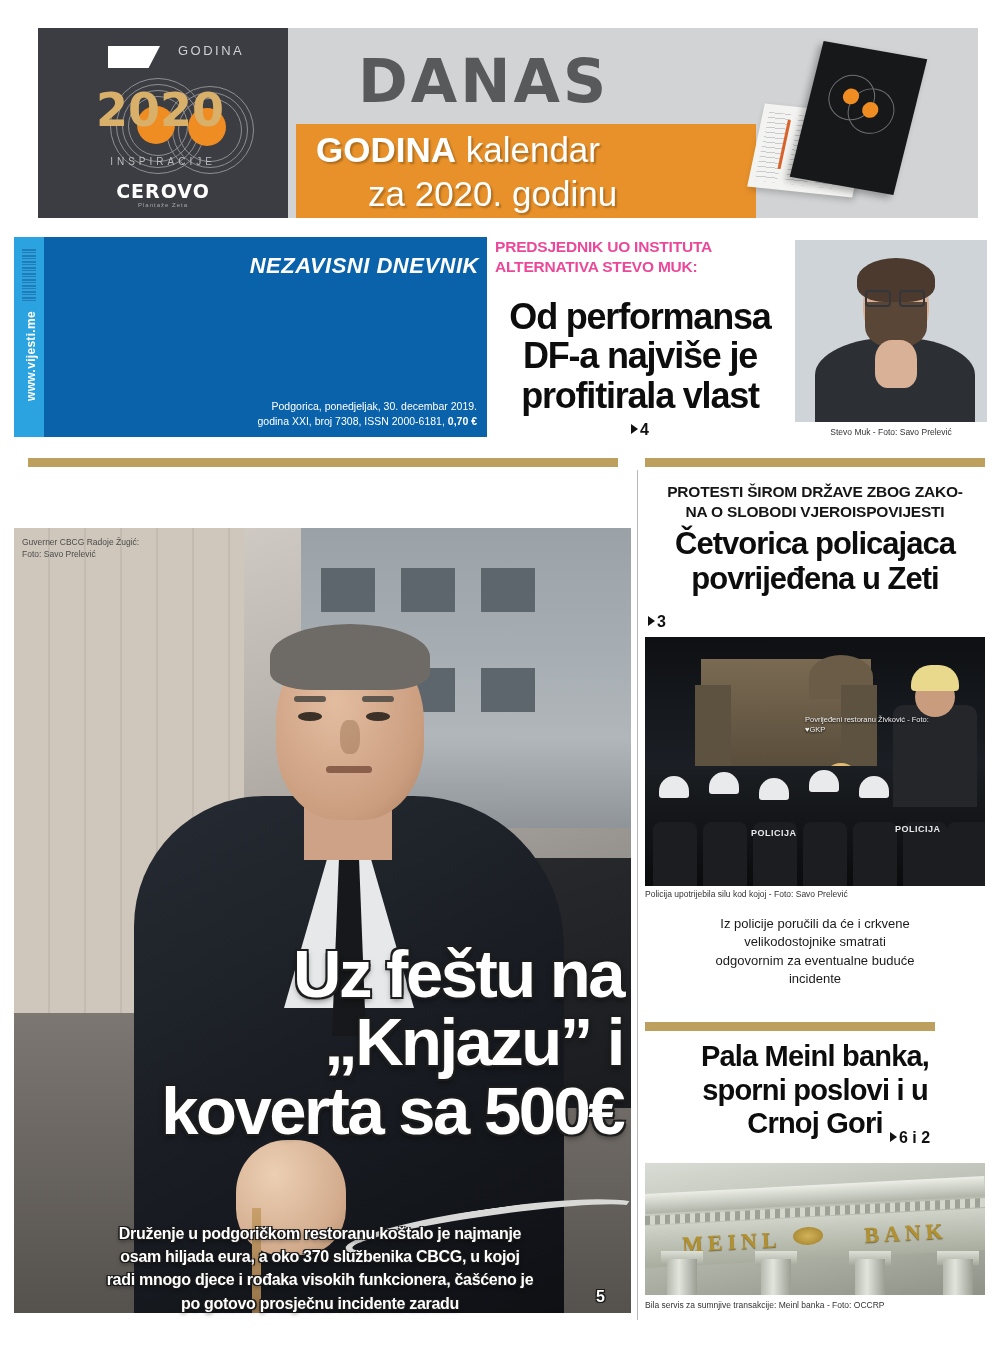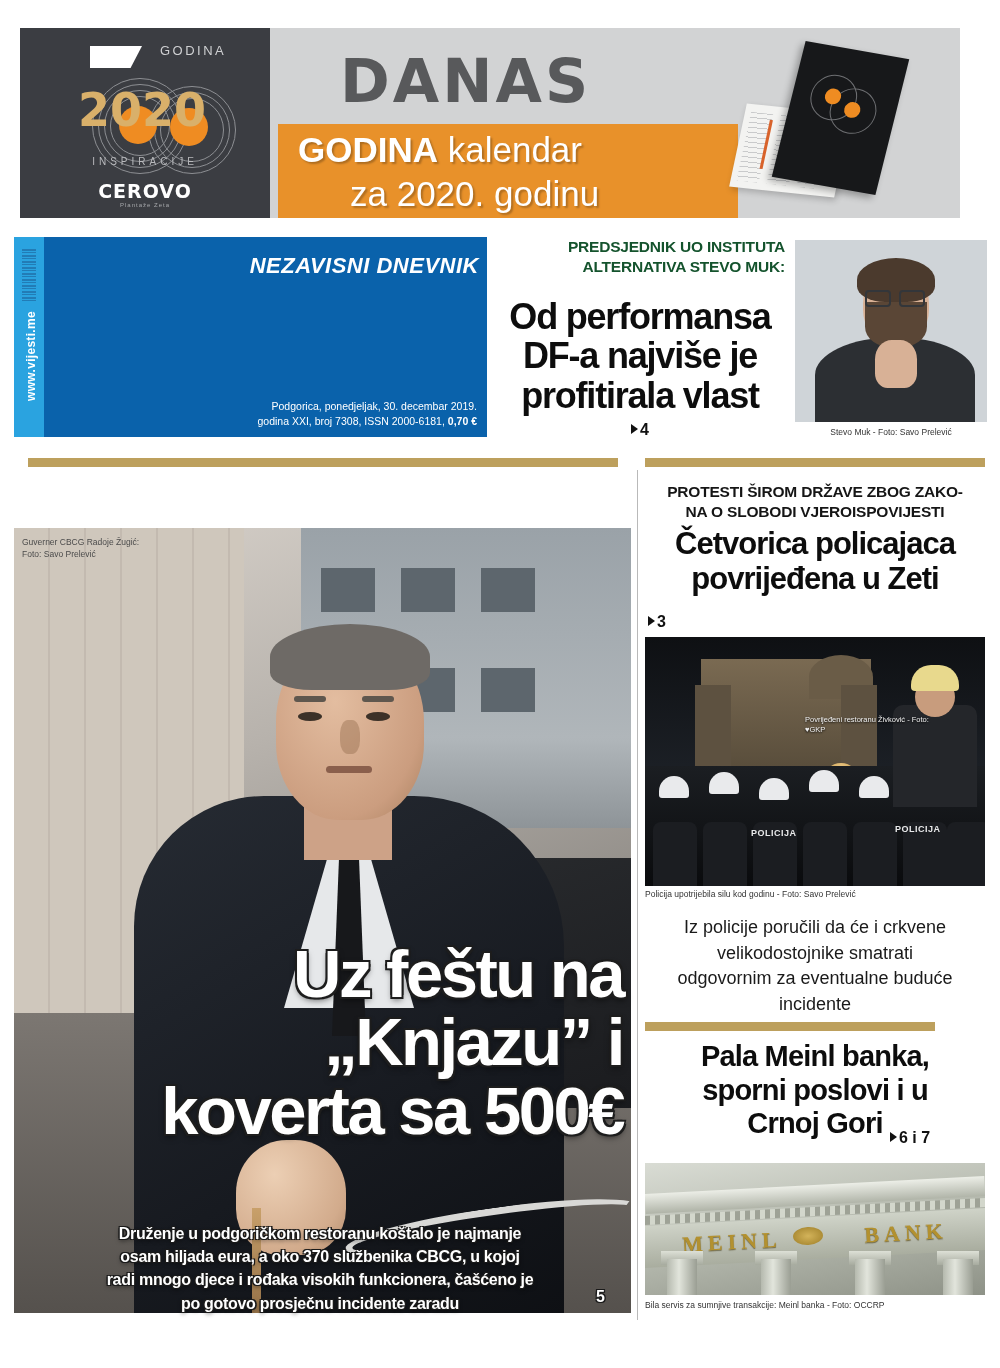--- a/index.html
+++ b/index.html
@@ -6,21 +6,21 @@
   html, body {
     width: 1000px; height: 1368px;
     background: #ffffff;
     font-family: "Liberation Sans", sans-serif;
     overflow: hidden;
   }
   .page { position: relative; width: 1000px; height: 1368px; background:#fff; }
 
   
   .ad-banner {
-    position: absolute; left: 20px; top: 28px;
+    position: absolute; left: 38px; top: 28px;
     width: 940px; height: 190px;
     background: #d2d3d4;
     overflow: hidden;
   }
   .ad-left-box {
     position: absolute; left: 0; top: 0;
     width: 250px; height: 190px;
     background: #3b3d42;
     color: #fff;
     overflow: hidden;
@@ -142,22 +142,22 @@
     position:absolute; right: 10px; bottom: 8px;
     font-size: 10.5px; color:#fff; text-align:right; line-height: 1.45;
   }
   .mast-date b { font-weight:700; }
 
   
   .teaser {
     position:absolute; left: 495px; top: 237px; width: 290px;
   }
   .teaser-kicker {
-    font-size: 15.5px; font-weight: 600; color:#14532d;
-    text-align:right; line-height: 1.28; letter-spacing:-.2px;
+    font-size: 15.5px; font-weight: 600; color:#ec4899;
+    text-align:left; line-height: 1.28; letter-spacing:-.2px;
   }
   .teaser-head {
     margin-top: 20px;
     font-size: 36px; font-weight: 700; color:#0d0d0d;
     text-align:center; line-height: 1.1; letter-spacing:-1.2px;
   }
   .pagemark {
     display:inline-block; font-size: 16px; font-weight:700; color:#111;
   }
   .pagemark .tri {
@@ -378,21 +378,21 @@
     position:absolute; left: 160px; top: 78px; width: 132px;
     font-size: 7.5px; color:#f0f0f0; line-height: 1.35;
     text-shadow: 0 1px 2px rgba(0,0,0,.9);
   }
   .rc-photo-caption {
     position:absolute; left: 645px; top: 889px; width: 340px;
     font-size: 8.5px; color:#333;
   }
   .rc-body {
     position:absolute; left: 650px; top: 915px; width: 330px;
-    font-size: 18px; color:#1a1a1a; text-align:center; line-height: 1.42;
+    font-size: 13px; color:#1a1a1a; text-align:center; line-height: 1.42;
   }
 
   .rc-head2 {
     position:absolute; left: 645px; top: 1040px; width: 340px;
     font-size: 29px; font-weight: 700; color:#0d0d0d;
     text-align:center; line-height: 1.16; letter-spacing:-.8px;
   }
   .rc-page67 { position:absolute; left: 890px; top: 1129px; }
 
   .bank-photo {
@@ -624,36 +624,36 @@
       <div class="pp-policija" style="left:250px;top:58px;">POLICIJA</div>
     </div>
     <div class="pp-officer-right">
       <div class="ofr-vest"></div>
       <div class="ofr-head"></div>
       <div class="ofr-bandage"></div>
     </div>
     <div class="pp-inner-caption">Povrijeđeni restoranu Živković - Foto: ♥GKP</div>
   </div>
 
-  <div class="rc-photo-caption">Policija upotrijebila silu kod godinu - Foto: Savo Prelević</div>
+  <div class="rc-photo-caption">Policija upotrijebila silu kod kojoj - Foto: Savo Prelević</div>
 
   <div class="rc-body">
     <span>Iz policije poručili da će i crkvene</span><br>
     <span>velikodostojnike smatrati</span><br>
     <span>odgovornim za eventualne buduće</span><br>
     <span>incidente</span>
   </div>
 
   <div class="rc-head2">
     <span>Pala Meinl banka,</span><br>
     <span>sporni poslovi i u</span><br>
     <span>Crnoj Gori</span>
   </div>
   <div class="rc-page67 pagemark">
-    <span class="tri"></span><span>6 i 7</span>
+    <span class="tri"></span><span>6 i 2</span>
   </div>
 
   <div class="bank-photo">
     <div class="bk-cornice"></div>
     <div class="bk-dentil"></div>
     <div class="bk-band"></div>
     <div class="bk-text">
       <span>MEINL</span>
       &nbsp;&nbsp;&nbsp;&nbsp;&nbsp;&nbsp;
       <span>BANK</span>

